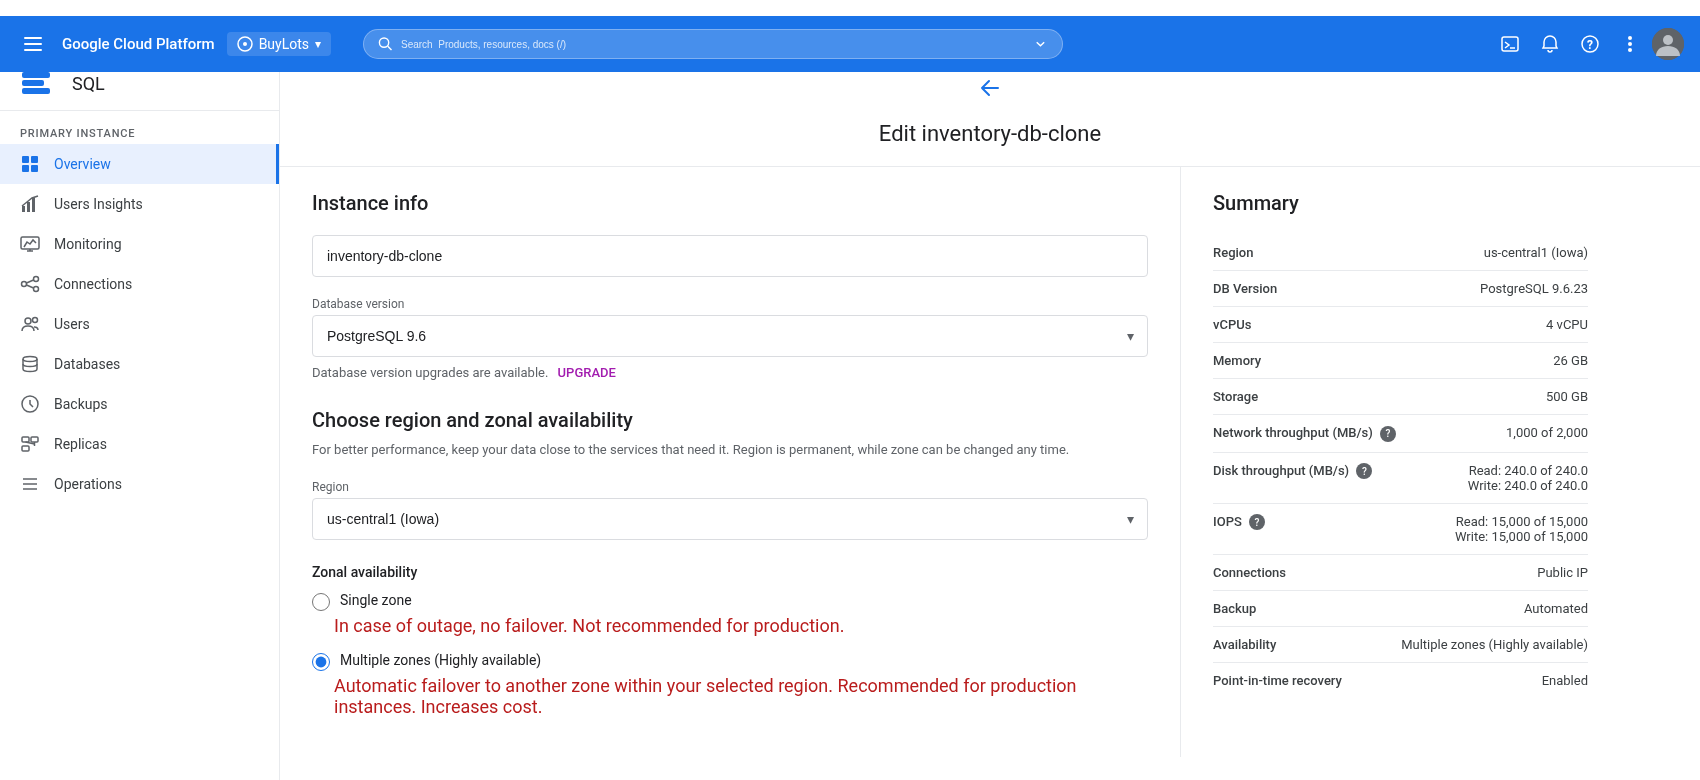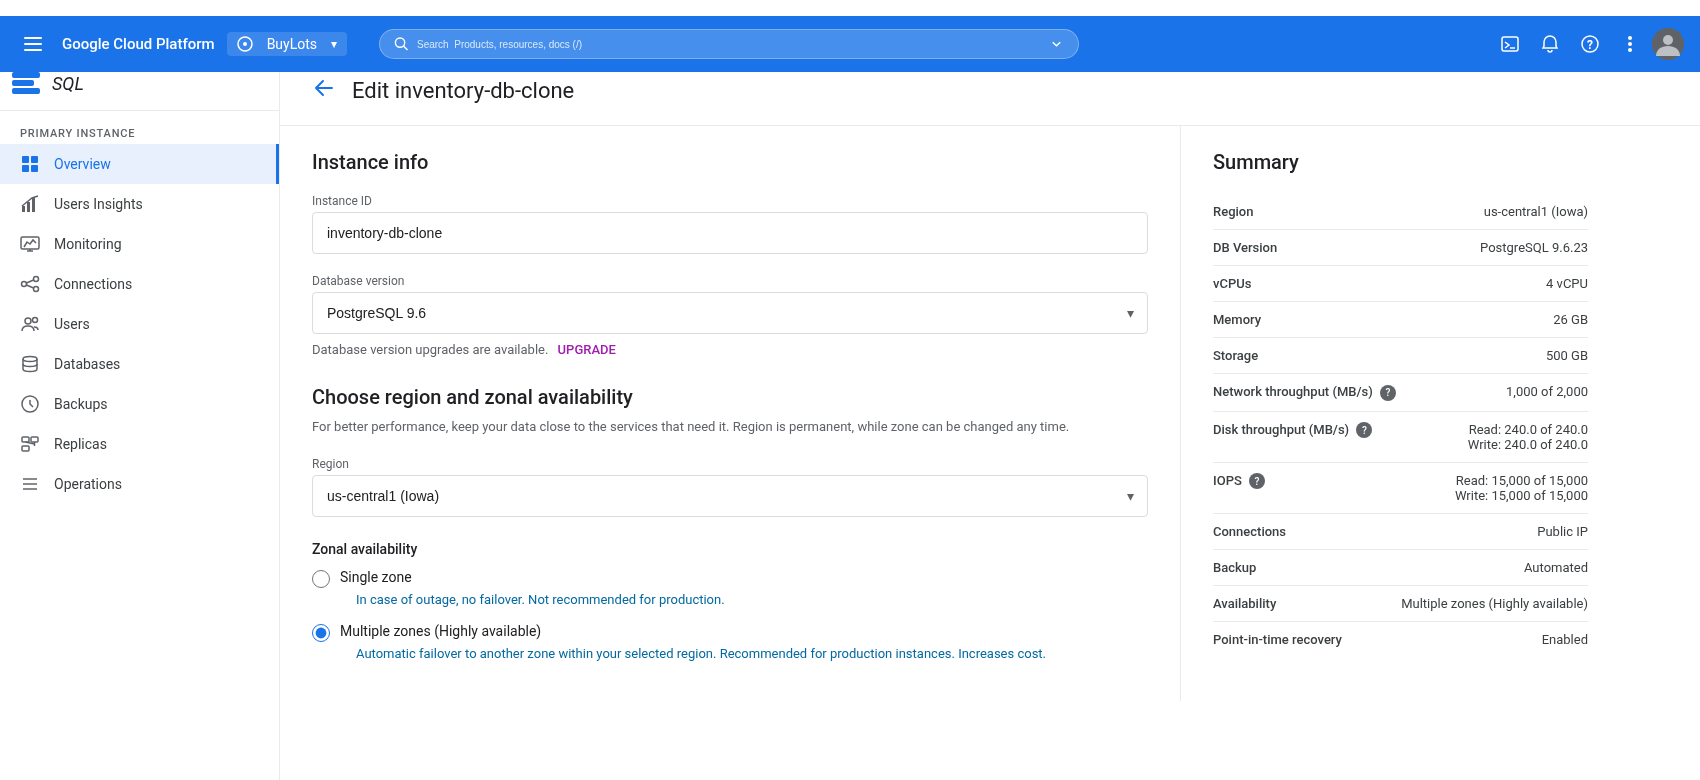--- a/index.html
+++ b/index.html
@@ -5,51 +5,51 @@
     * { box-sizing: border-box; margin: 0; padding: 0; }
     body { font-family: 'Google Sans', Roboto, Arial, sans-serif; font-size: 14px; color: #202124; background: #fff; overflow: hidden; }
 
     
     .top-nav {
       display: flex; align-items: center; height: 56px;
       background: #1a73e8; color: #fff; padding: 0 16px; gap: 12px; position: fixed; top: 16px; left: 0; right: 0; z-index: 100;
     }
     .nav-hamburger { font-size: 20px; cursor: pointer; padding: 8px; }
     .nav-brand { font-size: 15px; font-weight: 500; white-space: nowrap; }
-    .nav-project { display: flex; align-items: center; gap: 14px; background: rgba(255,255,255,0.15); border-radius: 4px; padding: 4px 10px; cursor: pointer; font-size: 14px; }
+    .nav-project { display: flex; align-items: center; gap: 6px; background: rgba(255,255,255,0.15); border-radius: 4px; padding: 4px 10px; cursor: pointer; font-size: 14px; }
     .nav-project svg { width: 16px; height: 16px; }
     .nav-search { flex: 1; max-width: 700px; margin-left: 20px; }
     .nav-search-inner { display: flex; align-items: center; background: rgba(255,255,255,0.2); border-radius: 24px; padding: 6px 14px; gap: 8px; border: 1px solid rgba(255,255,255,0.3); }
     .nav-search-inner input { background: transparent; border: none; outline: none; color: #fff; font-size: 10px; width: 100%; }
     .nav-search-inner input::placeholder { color: rgba(255,255,255,0.8); }
     .nav-actions { margin-left: auto; display: flex; align-items: center; gap: 4px; }
     .nav-icon-btn { width: 36px; height: 36px; display: flex; align-items: center; justify-content: center; border-radius: 50%; cursor: pointer; color: #fff; font-size: 18px; }
     .nav-avatar { width: 32px; height: 32px; border-radius: 50%; background: #5f6368; display: flex; align-items: center; justify-content: center; color: #fff; font-size: 14px; cursor: pointer; }
     .chevron-down { font-size: 12px; }
 
     
     .layout { display: flex; margin-top: 56px; height: calc(100vh - 56px); }
 
     
     .sidebar { width: 280px; min-width: 280px; border-right: 1px solid #e8eaed; overflow-y: auto; background: #fff; }
-    .sidebar-sql-header { display: flex; align-items: center; gap: 12px; padding: 16px 12px; border-bottom: 1px solid #e8eaed; font-style: italic; }
+    .sidebar-sql-header { display: flex; align-items: center; gap: 22px; padding: 16px 22px; border-bottom: 1px solid #e8eaed; }
     .sql-icon-stack { display: flex; flex-direction: column; gap: 2px; }
     .sql-icon-bar { height: 6px; border-radius: 2px; background: #1a73e8; }
     .sql-icon-bar:nth-child(1) { width: 28px; }
     .sql-icon-bar:nth-child(2) { width: 22px; }
     .sql-icon-bar:nth-child(3) { width: 28px; }
     .sql-title { font-size: 18px; font-weight: 400; color: #202124; }
     .sidebar-section-label { font-size: 11px; font-weight: 500; color: #5f6368; letter-spacing: 0.8px; padding: 16px 20px 4px; text-transform: uppercase; }
     .sidebar-item { display: flex; align-items: center; gap: 14px; padding: 10px 20px; cursor: pointer; color: #3c4043; font-size: 14px; }
     .sidebar-item.active { background: #e8f0fe; color: #1a73e8; border-right: 3px solid #1a73e8; }
     .sidebar-item .item-icon { width: 20px; height: 20px; display: flex; align-items: center; justify-content: center; flex-shrink: 0; }
 
     
     .main { flex: 1; overflow-y: auto; background: #fff; }
-    .page-header { display: flex; align-items: center; gap: 16px; padding: 20px 32px; border-bottom: 1px solid #e8eaed; }
+    .page-header { display: flex; align-items: center; gap: 16px; padding: 20px 32px; border-bottom: 1px solid #e8eaed; flex-direction: column; }
     .back-btn { color: #1a73e8; cursor: pointer; font-size: 22px; }
     .page-title { font-size: 22px; font-weight: 400; color: #202124; }
 
     .content-area { display: flex; gap: 0; }
     .form-section { flex: 1; padding: 24px 32px; max-width: 900px; }
     .summary-section { width: 440px; min-width: 380px; padding: 24px 32px; border-left: 1px solid #e8eaed; }
 
     
     .section-title { font-size: 20px; font-weight: 500; color: #202124; margin-bottom: 20px; }
     .form-group { margin-bottom: 20px; }
@@ -62,21 +62,21 @@
     .upgrade-link { color: #a21caf; font-weight: 500; cursor: pointer; text-decoration: none; margin-left: 6px; }
 
     .region-section-title { font-size: 20px; font-weight: 500; margin: 28px 0 8px; }
     .region-desc { font-size: 13px; color: #5f6368; margin-bottom: 20px; line-height: 1.5; }
 
     .zonal-section-title { font-size: 14px; font-weight: 500; margin-bottom: 12px; margin-top: 24px; }
     .radio-option { margin-bottom: 16px; }
     .radio-label { display: flex; align-items: flex-start; gap: 10px; cursor: pointer; }
     .radio-input { width: 18px; height: 18px; margin-top: 1px; accent-color: #1a73e8; flex-shrink: 0; cursor: pointer; }
     .radio-text { font-size: 14px; color: #202124; }
-    .radio-desc { font-size: 13px; color: #0369a1; margin-top: 4px; margin-left: 44px; }
+    .radio-desc { font-size: 18px; color: #b91c1c; margin-top: 4px; margin-left: 22px; }
 
     
     .summary-title { font-size: 20px; font-weight: 500; margin-bottom: 20px; }
     .summary-table { width: 100%; }
     .summary-row { display: flex; justify-content: space-between; border-bottom: 1px solid #e8eaed; padding: 10px 0; gap: 12px; }
     .summary-row:last-child { border-bottom: none; }
     .summary-key { font-size: 13px; color: #3c4043; font-weight: 500; min-width: 150px; flex-shrink: 0; }
     .summary-val { font-size: 13px; color: #3c4043; text-align: right; }
     .help-icon { display: inline-flex; align-items: center; justify-content: center; width: 16px; height: 16px; border-radius: 50%; background: #5f6368; color: #fff; font-size: 10px; cursor: pointer; margin-left: 4px; vertical-align: middle; }
   </style>
@@ -278,21 +278,20 @@
       </div>
       <h1 class="page-title">Edit inventory-db-clone</h1>
     </div>
 
     <div class="content-area">
 
       <div class="form-section">
         <h2 class="section-title">Instance info</h2>
 
         <div class="form-group">
-          <label class="form-label">Instance ID</label>
           <input class="form-input" type="text" value="inventory-db-clone" style="">
         </div>
 
         <div class="form-group">
           <label class="form-label">Database version</label>
           <div class="form-select-wrapper">
             <select class="form-select">
               <option>PostgreSQL 9.6</option>
             </select>
             <span class="select-chevron">▾</span>

